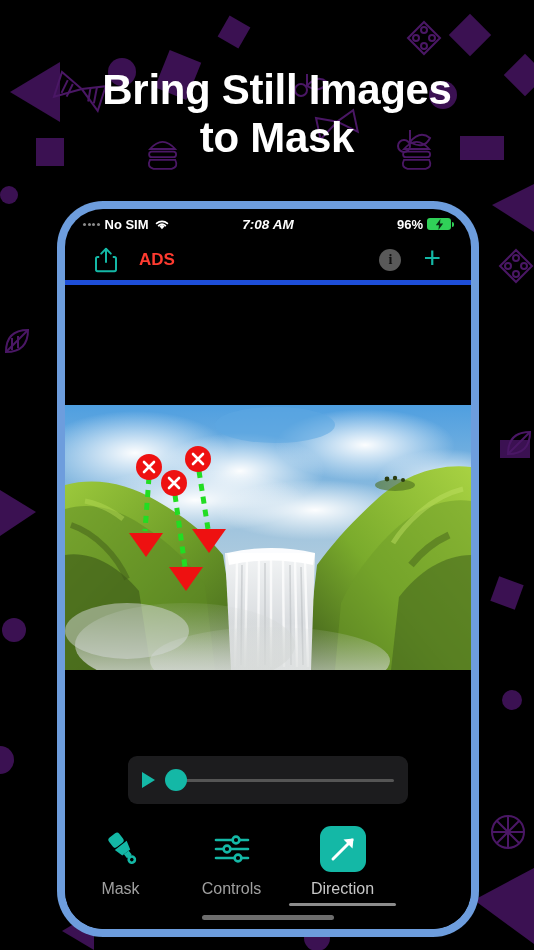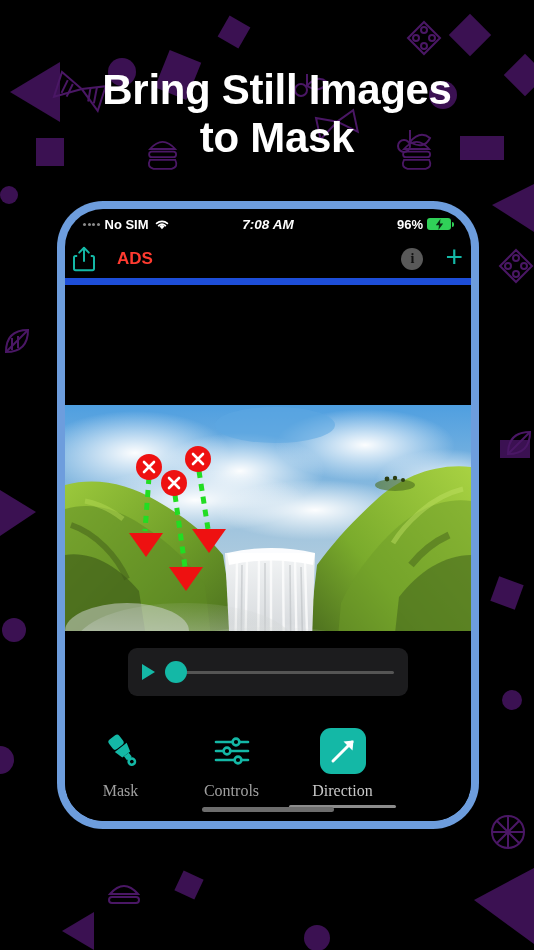--- a/index.html
+++ b/index.html
@@ -18,21 +18,21 @@
     position:absolute; left:0; right:0; top:66px; z-index:3;
     text-align:center; color:#ffffff;
     font-size:42px; font-weight:bold; line-height:1.14;
     letter-spacing:-0.3px;
     margin-left:20px;
   }
 
   
   .phone {
     position:absolute; left:57px; top:201px;
-    width:422px; height:628px; z-index:4;
+    width:422px; height:736px; z-index:4;
     background:#6d9ddd;
     border-radius:46px;
     padding:8px;
     overflow:hidden;
   }
   .phone-screen {
     width:100%; height:100%;
     background:#000; border-radius:38px;
     overflow:hidden; position:relative;
     display:flex; flex-direction:column;
@@ -59,22 +59,22 @@
     background:#30d158; position:relative;
     display:flex; align-items:center; justify-content:center;
   }
   .batt:after{ content:""; position:absolute; right:-3px; top:3.5px; width:2px;height:5px;
     background:#30d158; border-radius:0 2px 2px 0;}
 
   
   .navbar {
     height:46px; flex:0 0 46px;
     display:flex; align-items:center;
-    padding:0 8px; position:relative;
-    border-bottom:7px solid #1d4ed8;
+    padding:0 30px; position:relative;
+    border-bottom:5px solid #1d4ed8;
   }
   .nav-ads { color:#ff3b30; font-size:17px; font-weight:bold; margin-left:22px; }
   .nav-title {
     position:absolute; left:0; right:0; text-align:center;
     color:#fff; font-size:17px; font-weight:bold; pointer-events:none;
   }
   .nav-right { margin-left:auto; display:flex; align-items:center; gap:22px; z-index:2;}
   .info-badge {
     width:22px;height:22px;border-radius:50%;background:#595959;
     display:flex;align-items:center;justify-content:center;
@@ -105,22 +105,22 @@
     width:0;height:0;border-left:13px solid #14b8a6;
     border-top:8px solid transparent;border-bottom:8px solid transparent;
     flex:0 0 auto;
   }
   .slider { flex:1 1 auto; position:relative; height:22px; display:flex; align-items:center;}
   .slider-track { position:absolute; left:9px; right:0; height:3px; background:#555; border-radius:2px;}
   .slider-knob { width:22px;height:22px;border-radius:50%;background:#14b8a6; position:relative; z-index:2;}
 
   
   .tabbar {
-    flex:0 0 108px; display:flex; align-items:center;
-    padding:6px 0 12px 0; background:#000; position:relative; overflow:hidden;font-family:Liberation Serif, serif;
+    flex:0 0 108px; display:flex; align-items:flex-start;
+    padding:6px 0 12px 0; background:#000; position:relative; overflow:hidden;
   }
   .tab {
     width:111px; flex:0 0 111px;
     display:flex; flex-direction:column; align-items:center; gap:9px;
     position:relative;
   }
   .tab-icon { height:44px; display:flex; align-items:center; justify-content:center; }
   .tab-label { font-size:16px; color:#a0a0a0; }
   .tab.active .tab-label { color:#c8c8c8; }
   .tab-underline {

